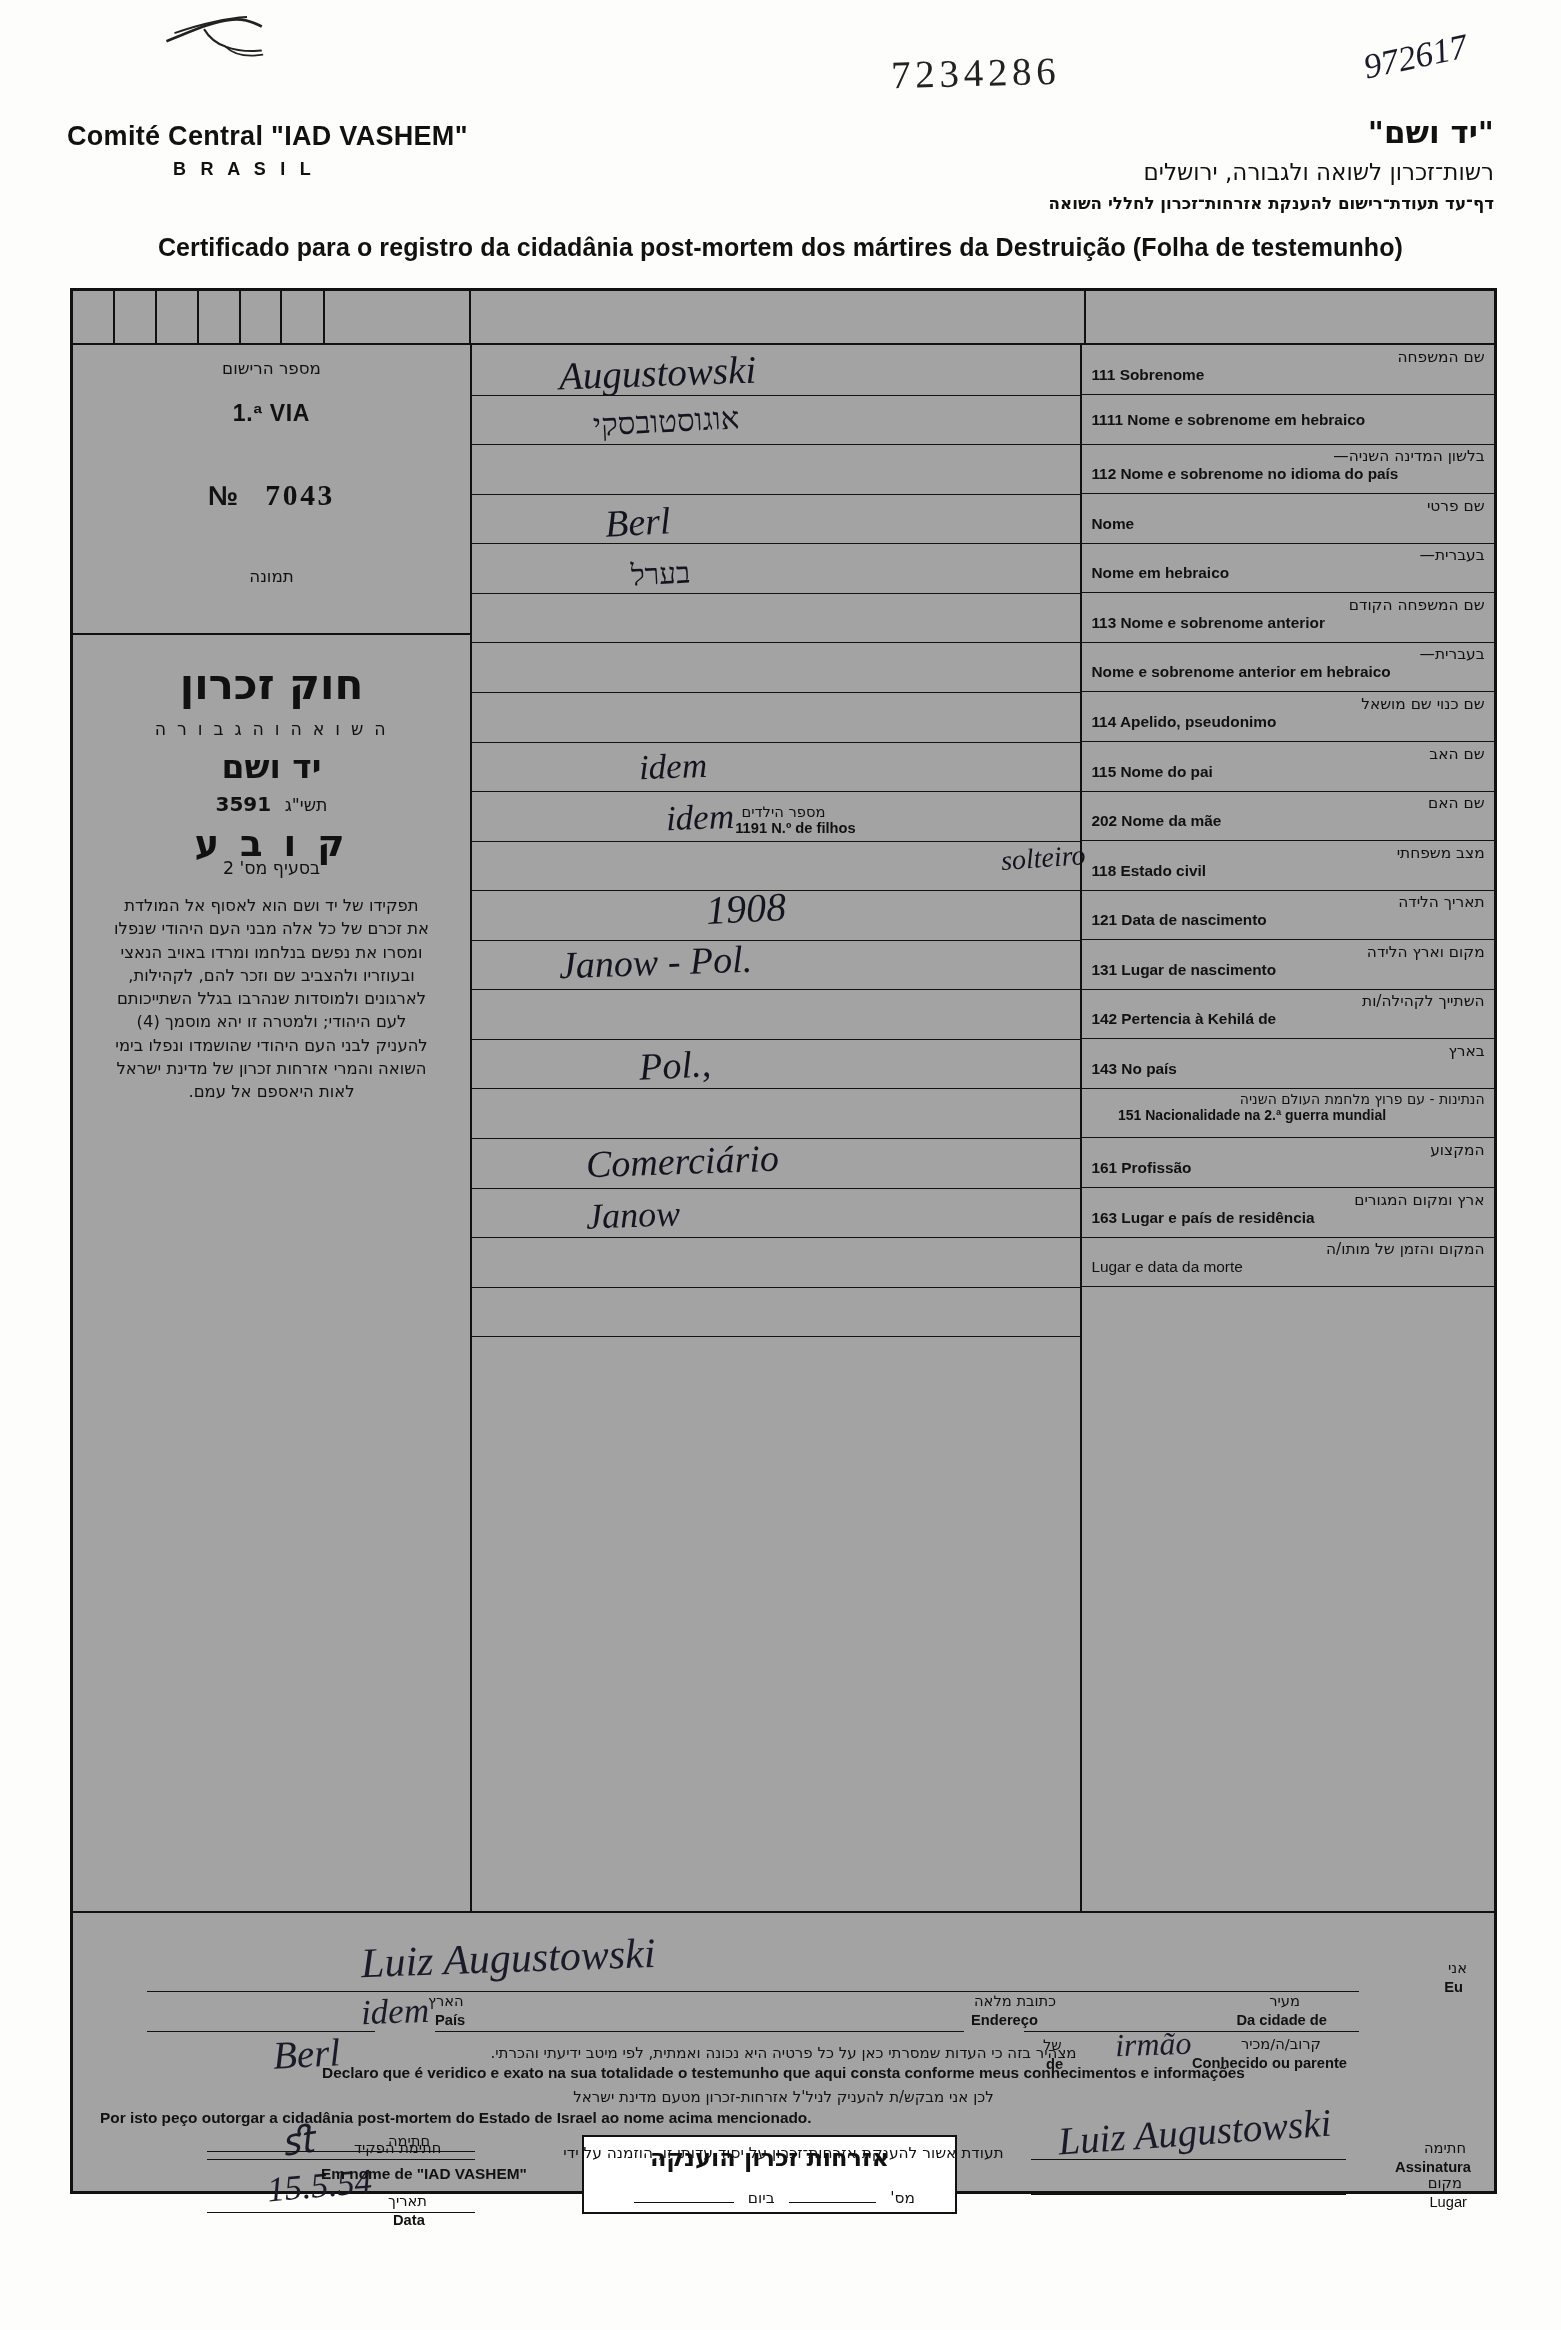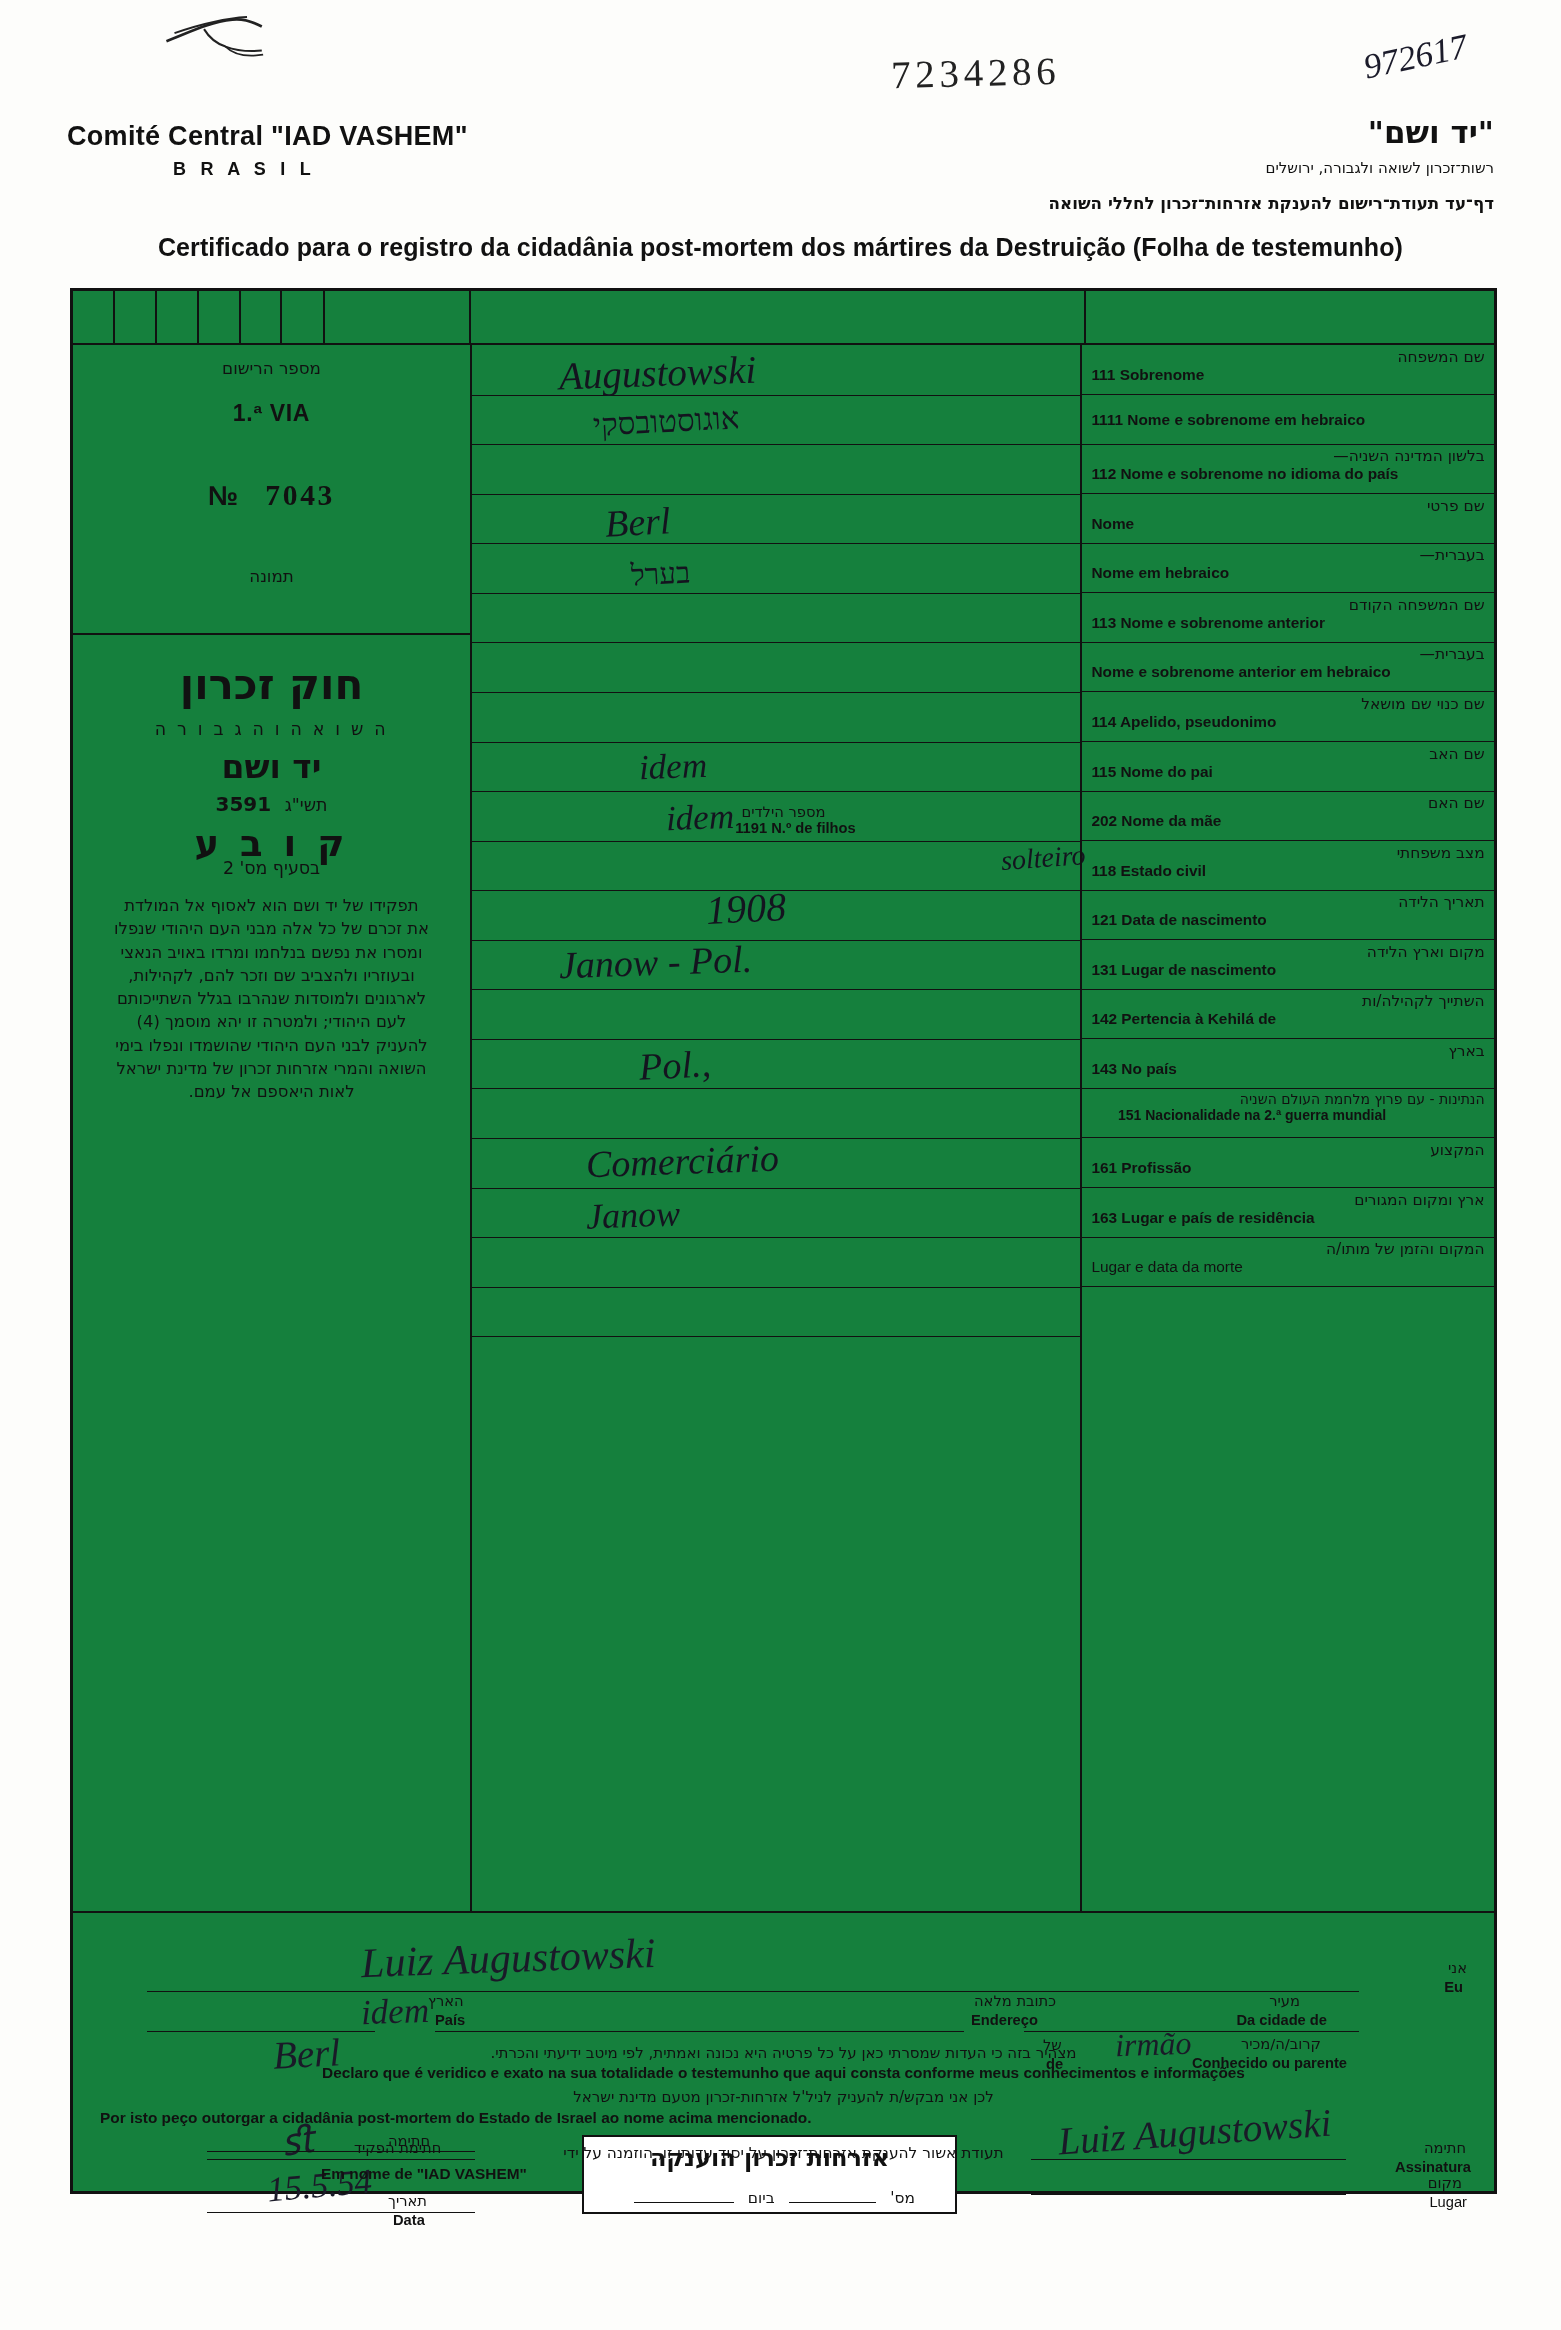--- a/index.html
+++ b/index.html
@@ -44,37 +44,37 @@
   #committee-sub{
     position:absolute;left:173px;top:159px;
     font-size:18px;font-weight:bold;letter-spacing:4.7px;
   }
   #yv-title{
     position:absolute;right:67px;top:114px;
     font-size:31px;font-weight:bold;
   }
   #yv-sub{
     position:absolute;right:67px;top:159px;
-    font-size:15px;
+    font-size:23px;
   }
   #yv-line3{
     position:absolute;right:67px;top:193px;
     font-size:16.7px;font-weight:bold;
   }
   #cert-title{
     position:absolute;left:0;right:0;top:233px;text-align:center;
     font-size:25px;font-weight:bold;letter-spacing:0.1px;
   }
   
   #frame{
     position:absolute;left:70px;top:288px;
     width:1427px;height:1906px;
     border:3.3px solid #111;
     box-sizing:border-box;
-    background:#15803d;
+    background:#a3a3a3;
   }
   
   #topboxes{position:absolute;left:0;top:0;width:100%;height:54px;border-bottom:2px solid #111;box-sizing:border-box;}
   #topboxes .cell{position:absolute;top:0;height:100%;border-right:2px solid #111;box-sizing:border-box;}
   
   #col-left{position:absolute;left:0;top:54px;width:399px;bottom:280px;border-right:2px solid #111;box-sizing:border-box;}
   #col-mid{position:absolute;left:399px;top:54px;right:414px;bottom:280px;box-sizing:border-box;}
   #col-right{position:absolute;right:0;top:54px;width:414px;bottom:280px;border-left:2px solid #111;box-sizing:border-box;}
 
   

